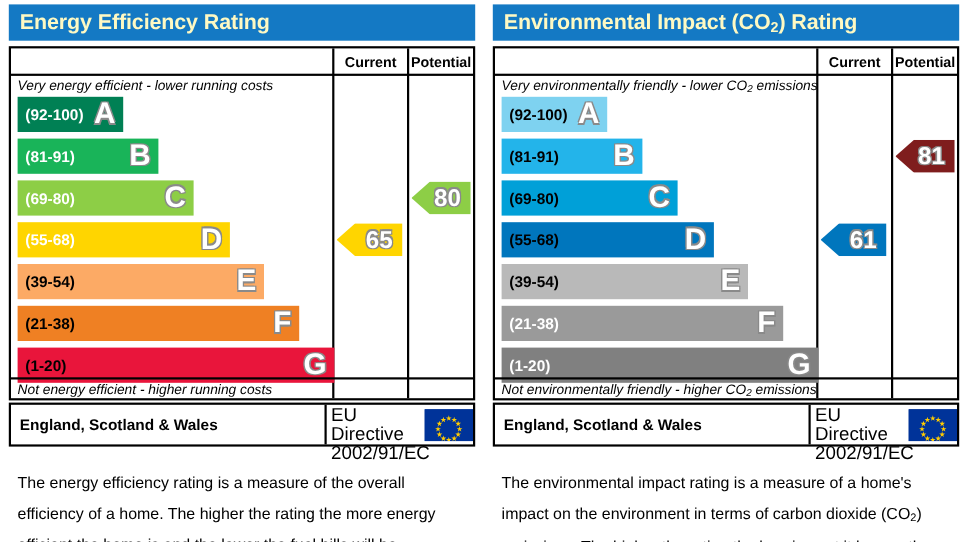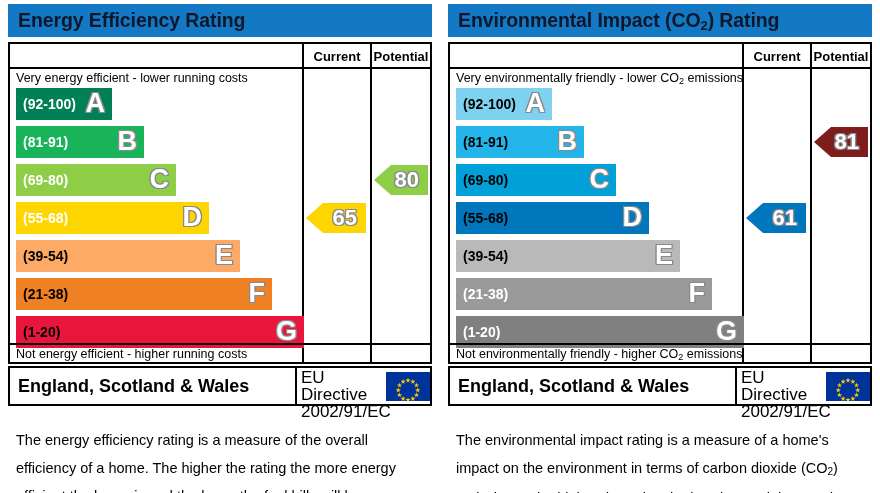--- a/index.html
+++ b/index.html
@@ -29,21 +29,21 @@
   .panel-right { left: 440px; }
 
   
   .panel-header {
     position: absolute;
     left: 8px;
     top: 4px;
     width: 424px;
     height: 33px;
     background: #1479c4;
-    color: #0f172a;
+    color: #fef9c3;
     font-size: 19.5px;
     font-weight: bold;
     line-height: 33px;
     padding-left: 10px;
     box-sizing: border-box;
     white-space: nowrap;
     letter-spacing: -0.1px;
   }
   .panel-header sub {
     font-size: 13px;
@@ -92,20 +92,21 @@
     font-size: 13px;
     font-weight: bold;
   }
   .col-head-current   { left: 294px; width: 66px; }
   .col-head-potential { left: 362px; width: 58px; }
 
   
   .scale-note {
     position: absolute;
     left: 6px;
+    font-style: italic;
     font-size: 12.5px;
     white-space: nowrap;
   }
   .scale-note sub {
     font-size: 9px;
     vertical-align: baseline;
     position: relative;
     top: 2px;
   }
   .note-top    { top: 27px; }
@@ -185,21 +186,21 @@
     border: 2px solid #000000;
     box-sizing: border-box;
     background: #ffffff;
   }
   .country-name {
     position: absolute;
     left: 8px;
     top: 0;
     height: 36px;
     line-height: 36px;
-    font-size: 18px;
+    font-size: 14px;
     font-weight: bold;
     white-space: nowrap;
   }
   .directive-rule {
     position: absolute;
     top: 0;
     bottom: 0;
     left: 285px;
     width: 2px;
     background: #000000;

